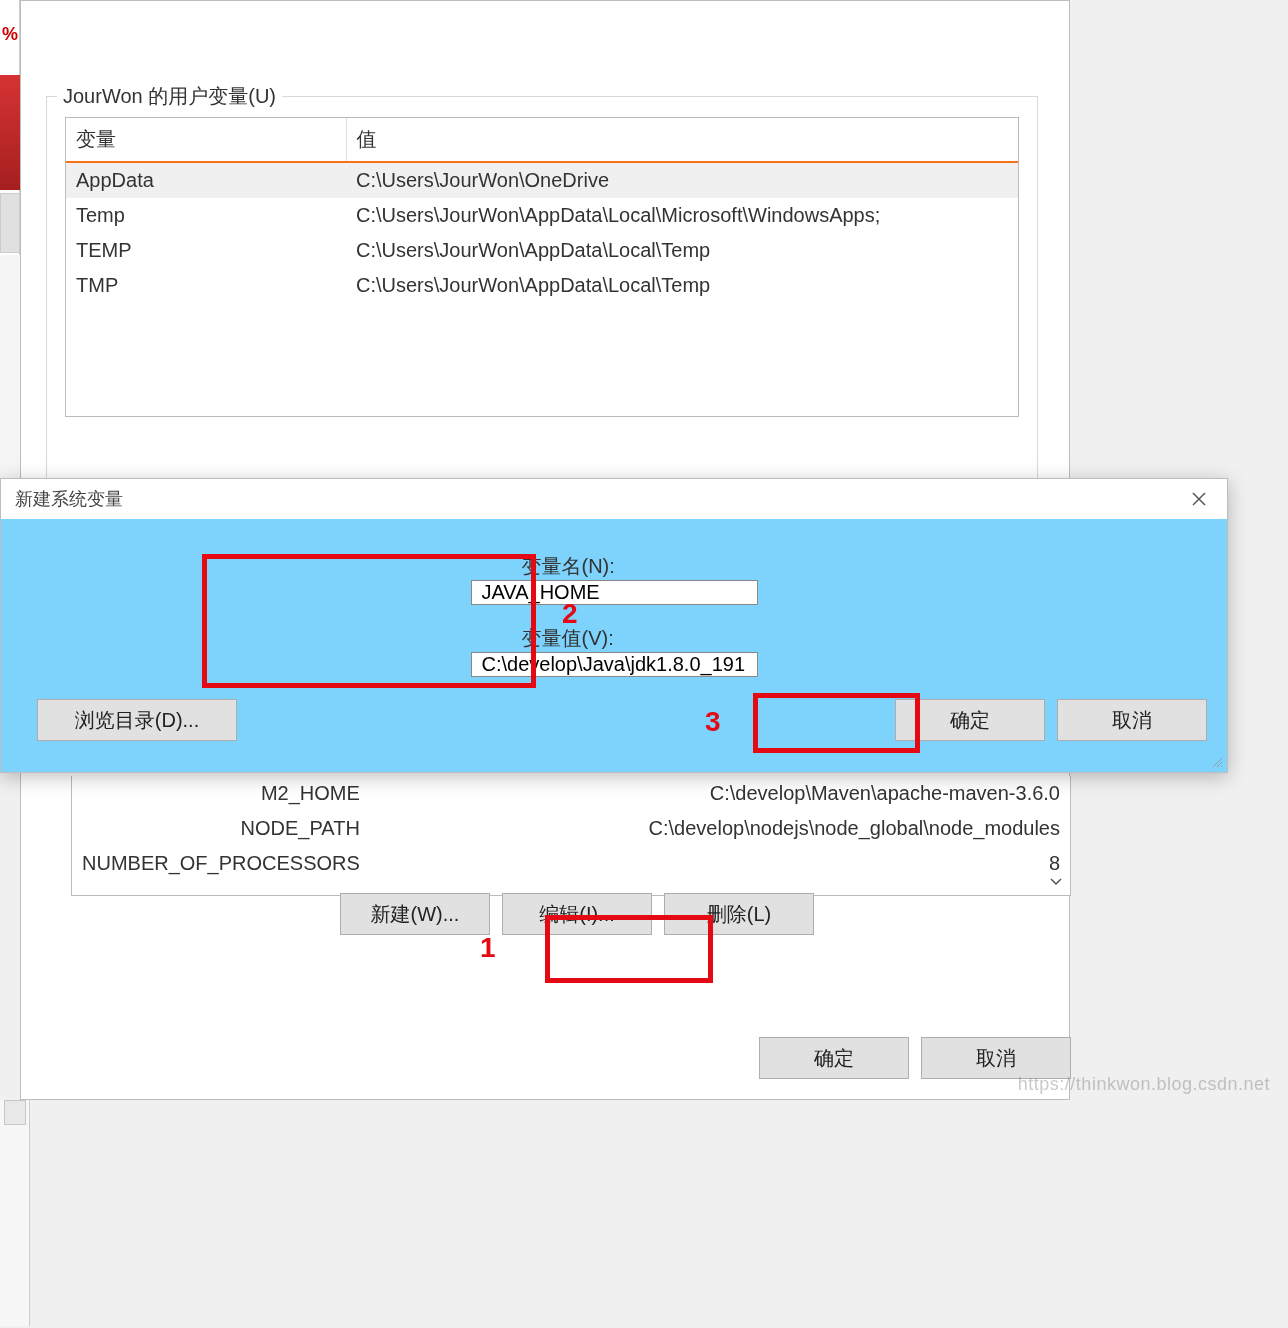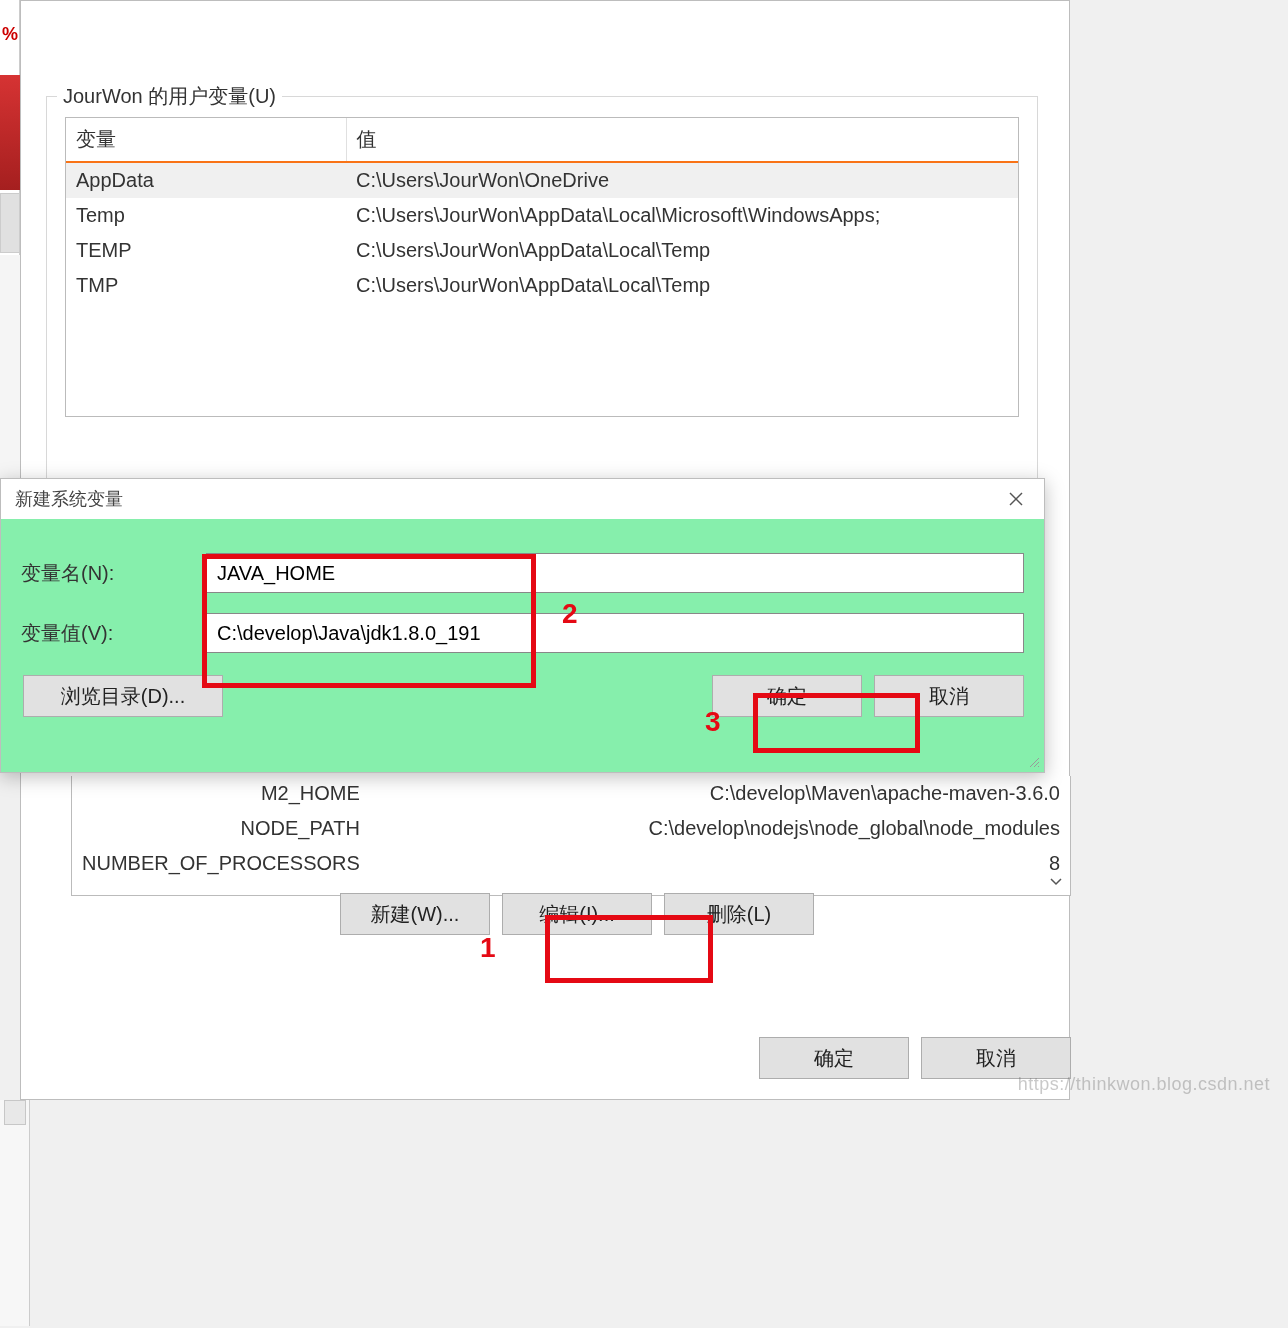--- a/index.html
+++ b/index.html
@@ -69,38 +69,38 @@
       min-width: 150px; height: 42px;
       background: #e1e1e1; border: 1px solid #adadad;
       font-size: 20px; color:#222; cursor:pointer;
       margin-left: 12px;
     }
 
     
     .new-var-dialog {
       position: absolute;
       left: 0; top: 478px;
-      width: 1045px; height: 295px;
-      background: #86efac;
+      width: 1228px; height: 295px;
+      background: #7dd3fc;
       border: 1px solid #bdbdbd;
       box-shadow: 0 4px 18px rgba(0,0,0,0.25);
       z-index: 10;
     }
     .new-var-dialog .titlebar { border-bottom: none; }
-    .form-row { display:flex; align-items:center; padding: 0 20px; margin-top: 20px; }
+    .form-row { display:flex; align-items:center; padding: 0 20px; margin-top: 20px; flex-direction: column; }
     .form-row label { width: 185px; font-size: 20px; color:#333; }
     .form-row input {
       flex: 1; height: 40px; border: 1px solid #888;
       font-size: 20px; padding: 0 10px; outline: none; background:#fff;
     }
     .new-var-buttons {
       display:flex; align-items:center; padding: 22px 20px 0 20px;
     }
     .new-var-buttons .spacer { flex: 1; }
-    .dlg-btn.browse { min-width: 200px; margin-left: 2px; margin-right: 12px; }
+    .dlg-btn.browse { min-width: 200px; margin-left: 16px; margin-right: 12px; }
 
     
     .anno-box1 {
       position: absolute; left: 202px; top: 554px;
       width: 334px; height: 134px;
       border: 5px solid #e50914; pointer-events:none; z-index:20;
     }
     .anno-label2 {
       position: absolute; left: 562px; top: 598px;
       font-size: 28px; font-weight: bold; color:#e50914; z-index:25;

